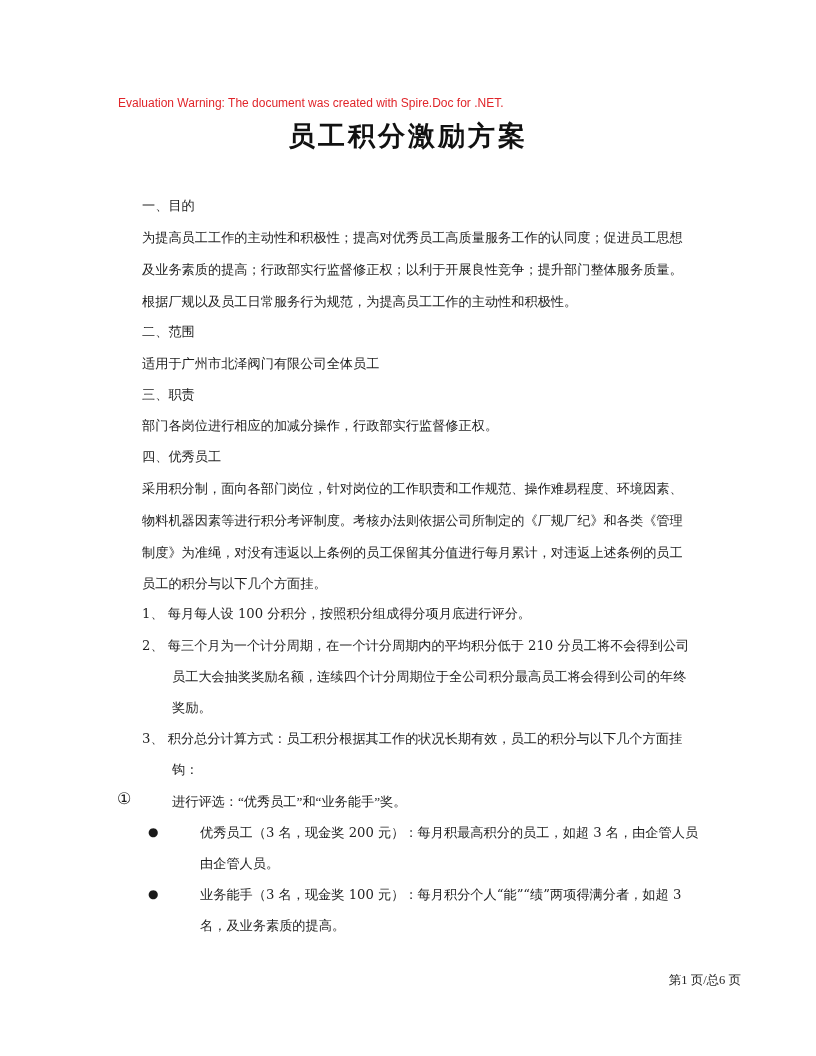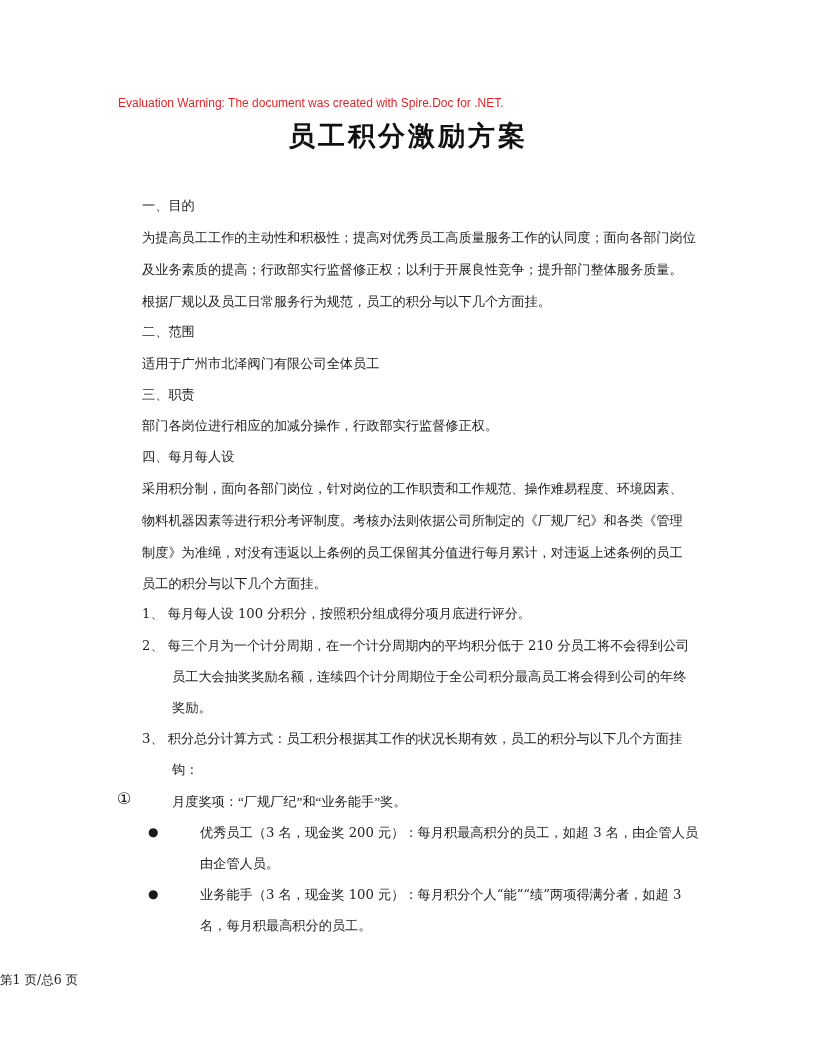--- a/index.html
+++ b/index.html
@@ -7,57 +7,57 @@
          font-family:"DejaVu Serif", serif; color:#1a1a1a; }
   .warning { position:absolute; left:118px; top:96px; font-family:"Liberation Sans", sans-serif;
              font-size:12px; color:#e0252a; white-space:nowrap; }
   .title { position:absolute; left:0; width:816px; top:118px; text-align:center;
            font-size:27px; letter-spacing:3px; color:#111;font-weight:bold; }
   .line { position:absolute; left:118px; font-size:13.2px; white-space:nowrap; color:#1e1e1e;margin-left:24px; }
   .indent { left:148px;font-family:Liberation Serif, serif; }
   .bullet-text { left:176px;text-align:right; }
   .bullet { position:absolute; left:148px; font-size:12px; }
   .circled { position:absolute; left:117px; font-size:16px; }
-  .footer { position:absolute; left:0; width:741px; top:972px; text-align:left;
-            font-size:12.5px; color:#222; }
+  .footer { position:absolute; left:0; width:741px; top:972px; text-align:right;
+            font-size:12.5px; color:#222;font-family:Liberation Serif, serif; }
 </style>
 </head>
 <body>
 
 <div class="warning">Evaluation Warning: The document was created with Spire.Doc for .NET.</div>
 <div class="title">员工积分激励方案</div>
 
 <div class="line" style="top:197px">一、目的</div>
-<div class="line" style="top:229px">为提高员工工作的主动性和积极性；提高对优秀员工高质量服务工作的认同度；面向各部门岗位</div>
+<div class="line" style="top:229px">为提高员工工作的主动性和积极性；提高对优秀员工高质量服务工作的认同度；促进员工思想</div>
 <div class="line" style="top:261px">及业务素质的提高；行政部实行监督修正权；以利于开展良性竞争；提升部门整体服务质量。</div>
-<div class="line" style="top:293px">根据厂规以及员工日常服务行为规范，员工的积分与以下几个方面挂。</div>
+<div class="line" style="top:293px">根据厂规以及员工日常服务行为规范，为提高员工工作的主动性和积极性。</div>
 
 <div class="line" style="top:323px">二、范围</div>
 <div class="line" style="top:355px">适用于广州市北泽阀门有限公司全体员工</div>
 
 <div class="line" style="top:386px">三、职责</div>
 <div class="line" style="top:417px">部门各岗位进行相应的加减分操作，行政部实行监督修正权。</div>
 
-<div class="line" style="top:448px">四、每月每人设</div>
+<div class="line" style="top:448px">四、优秀员工</div>
 <div class="line" style="top:480px">采用积分制，面向各部门岗位，针对岗位的工作职责和工作规范、操作难易程度、环境因素、</div>
 <div class="line" style="top:512px">物料机器因素等进行积分考评制度。考核办法则依据公司所制定的《厂规厂纪》和各类《管理</div>
 <div class="line" style="top:544px">制度》为准绳，对没有违返以上条例的员工保留其分值进行每月累计，对违返上述条例的员工</div>
 <div class="line" style="top:575px">员工的积分与以下几个方面挂。</div>
 
 <div class="line" style="top:605px">1、 每月每人设 100 分积分，按照积分组成得分项月底进行评分。</div>
 <div class="line" style="top:637px">2、 每三个月为一个计分周期，在一个计分周期内的平均积分低于 210 分员工将不会得到公司</div>
 <div class="line indent" style="top:668px">员工大会抽奖奖励名额，连续四个计分周期位于全公司积分最高员工将会得到公司的年终</div>
 <div class="line indent" style="top:699px">奖励。</div>
 <div class="line" style="top:730px">3、 积分总分计算方式：员工积分根据其工作的状况长期有效，员工的积分与以下几个方面挂</div>
 <div class="line indent" style="top:761px">钩：</div>
 
 <div class="circled" style="top:789px">①</div>
-<div class="line indent" style="top:793px">月度奖项：“厂规厂纪”和“业务能手”奖。</div>
+<div class="line indent" style="top:793px">进行评选：“优秀员工”和“业务能手”奖。</div>
 
 <div class="bullet" style="top:825px">●</div>
 <div class="line bullet-text" style="top:824px">优秀员工（3 名，现金奖 200 元）：每月积最高积分的员工，如超 3 名，由企管人员</div>
 <div class="line bullet-text" style="top:855px">由企管人员。</div>
 
 <div class="bullet" style="top:887px">●</div>
 <div class="line bullet-text" style="top:886px">业务能手（3 名，现金奖 100 元）：每月积分个人“能”“绩”两项得满分者，如超 3</div>
-<div class="line bullet-text" style="top:917px">名，每月积最高积分的员工。</div>
+<div class="line bullet-text" style="top:917px">名，及业务素质的提高。</div>
 
 <div class="footer">第1 页/总6 页</div>
 
 </body></html>

